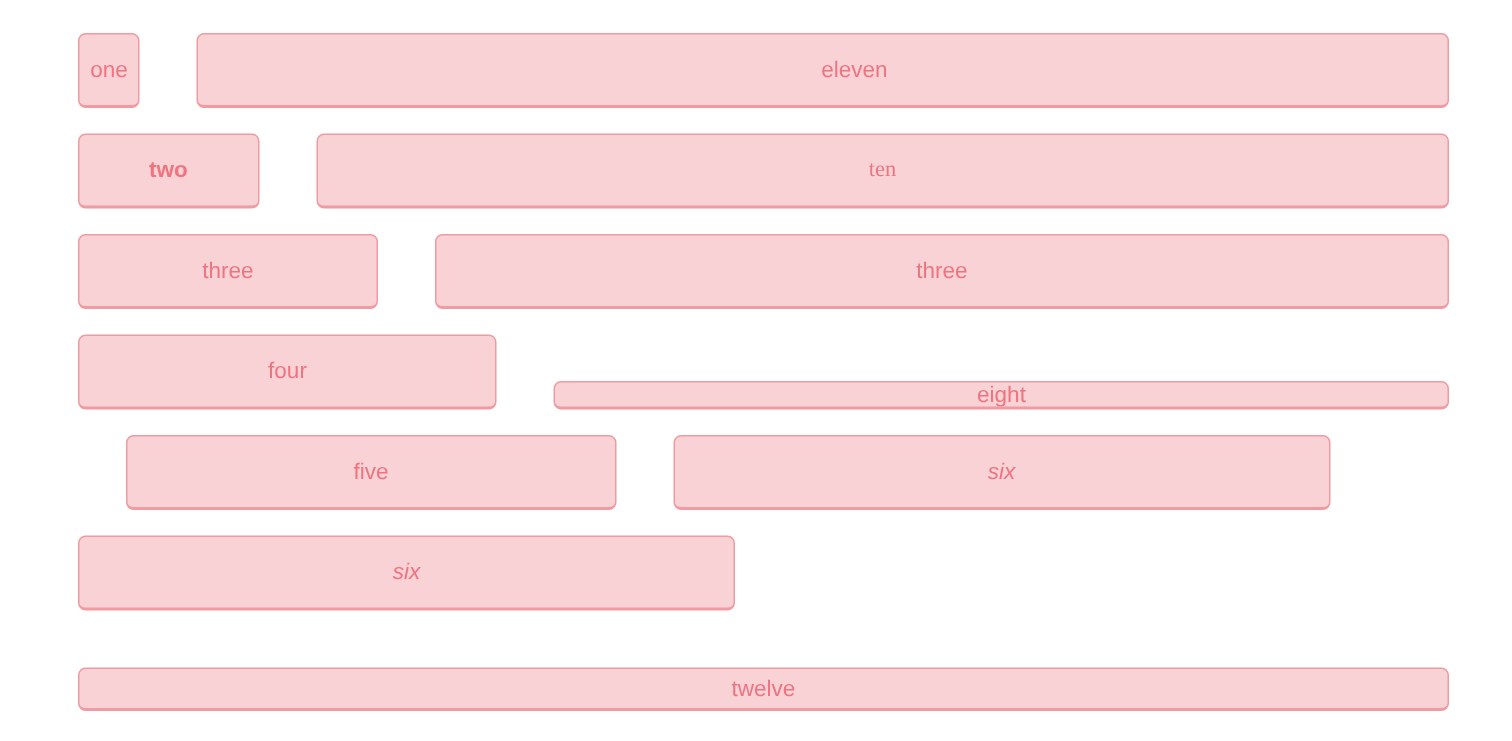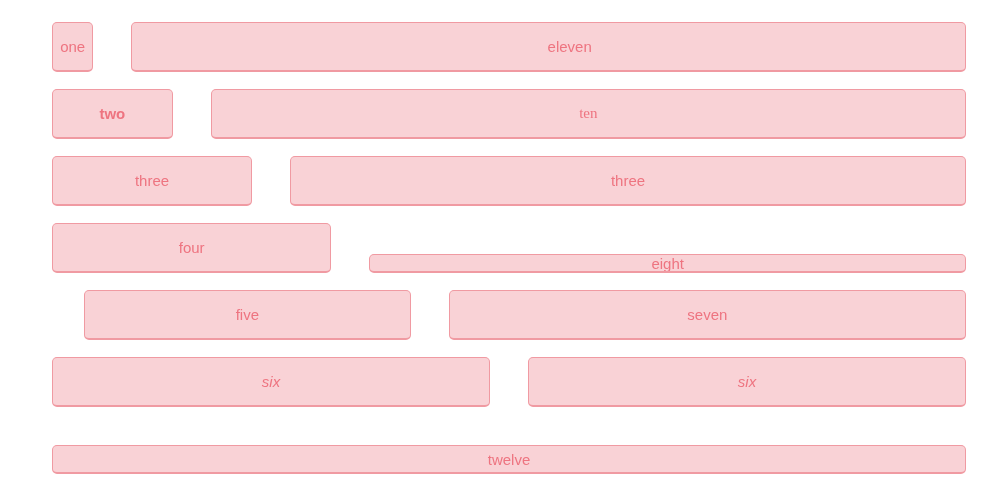--- a/index.html
+++ b/index.html
@@ -55,19 +55,18 @@
   <div class="item span-2">two</div>
   <div class="item span-10">ten</div>
 
   <div class="item span-3">three</div>
   <div class="item span-9">three</div>
 
   <div class="item span-4">four</div>
   <div class="item span-8">eight</div>
 
   <div class="item span-5">five</div>
-  <div class="item span-7">seven</div>
 
   <div class="item span-6">six</div>
   <div class="item span-6">six</div>
 
   <div class="item span-12">twelve</div>
 </main>
 
 </body></html>

